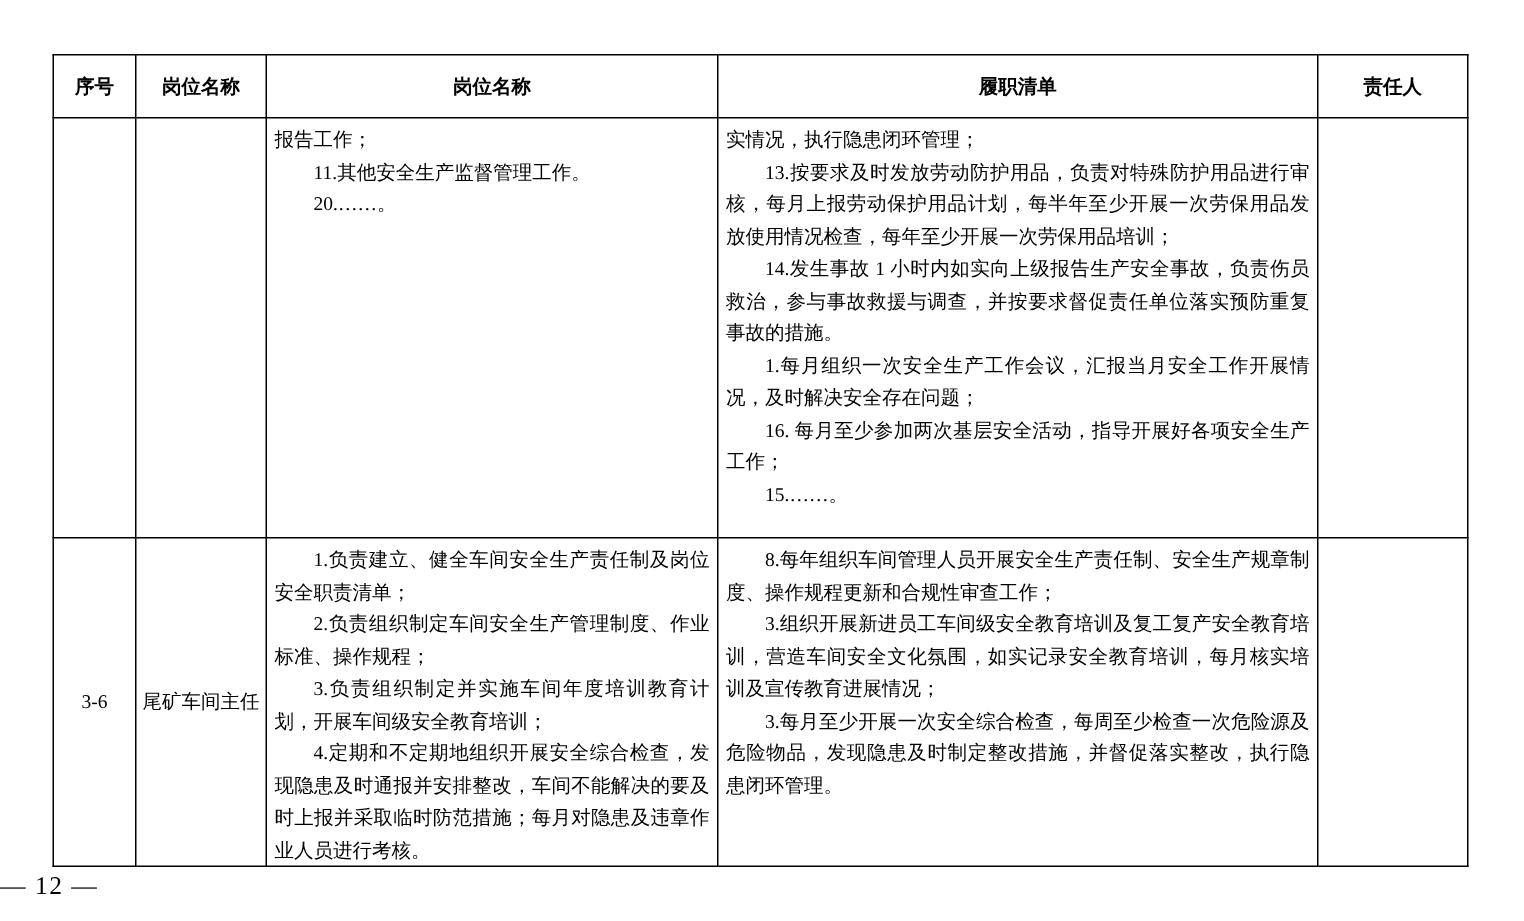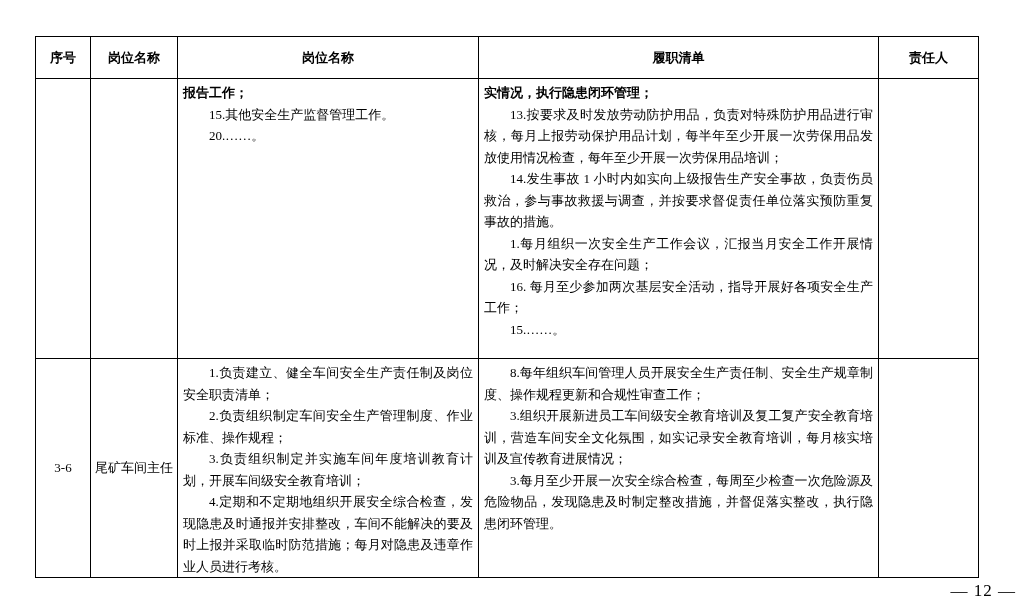--- a/index.html
+++ b/index.html
@@ -40,28 +40,28 @@
     vertical-align: middle;
     padding: 2px 4px;
   }
   td.text-cell {
     vertical-align: top;
     text-align: justify;
     text-justify: inter-character;
     padding: 3px 5px 0 5px;
   }
   td.text-cell p { text-indent: 2em; }
-  td.text-cell p.noindent { text-indent: 0; font-weight: bold; }
+  td.text-cell p.noindent { text-indent: 0; }
   tr.row-cont  { height: 280px; }
   tr.row-main  { height: 214px; }
   .footer {
     position: absolute;
     left: 0; right: 0;
     top: 581px;
-    text-align: right;
+    text-align: left;
     font-size: 17px;
     letter-spacing: 1px;
   }
 </style>
 </head>
 <body>
 
 <div class="page">
 
   <table class="resp-table">
@@ -80,21 +80,21 @@
       <th class="hdr">岗位名称</th>
       <th class="hdr">履职清单</th>
       <th class="hdr">责任人</th>
     </tr>
 
     <tr class="row-cont">
       <td class="center-cell"></td>
       <td class="center-cell"></td>
       <td class="text-cell">
         <p class="noindent">报告工作；</p>
-        <p>15.其他安全生产监督管理工作。</p>
+        <p>11.其他安全生产监督管理工作。</p>
         <p>20.……。</p>
       </td>
       <td class="text-cell">
         <p class="noindent">实情况，执行隐患闭环管理；</p>
         <p>13.按要求及时发放劳动防护用品，负责对特殊防护用品进行审核，每月上报劳动保护用品计划，每半年至少开展一次劳保用品发放使用情况检查，每年至少开展一次劳保用品培训；</p>
         <p>14.发生事故 1 小时内如实向上级报告生产安全事故，负责伤员救治，参与事故救援与调查，并按要求督促责任单位落实预防重复事故的措施。</p>
         <p>1.每月组织一次安全生产工作会议，汇报当月安全工作开展情况，及时解决安全存在问题；</p>
         <p>16. 每月至少参加两次基层安全活动，指导开展好各项安全生产工作；</p>
         <p>15.……。</p>
       </td>

